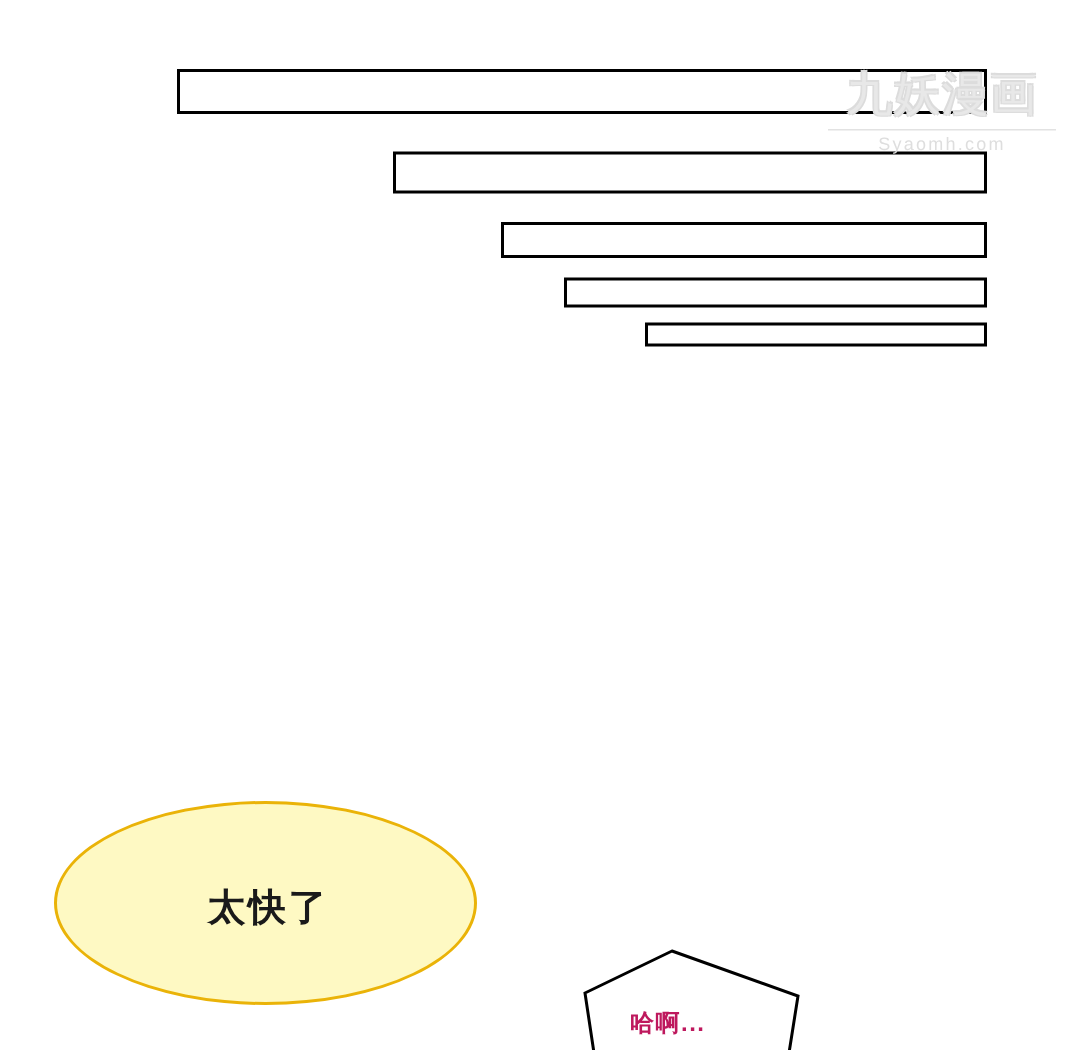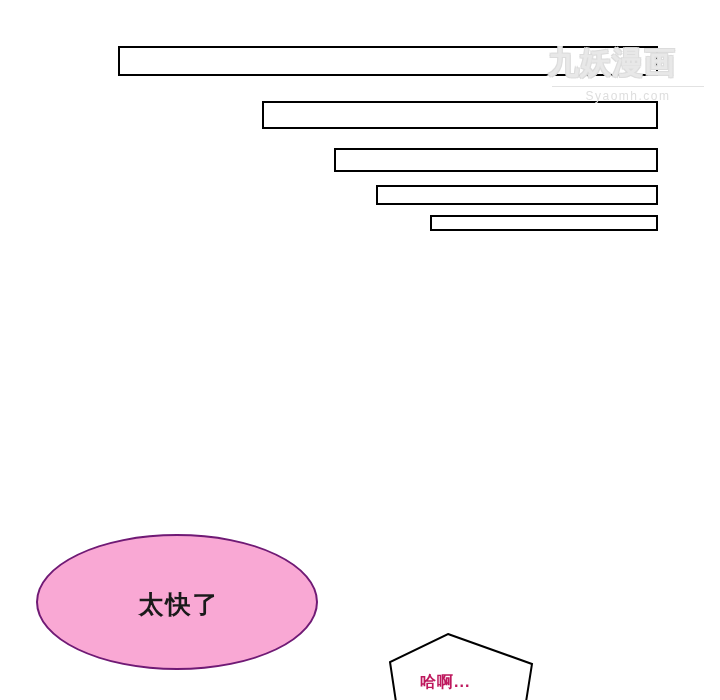--- a/index.html
+++ b/index.html
@@ -39,23 +39,23 @@
     width: 160px;
     height: 66px;
     pointer-events: none;
     user-select: none;
   }
   .wm-cjk {
     position: absolute;
     left: 0;
     top: 0;
     width: 160px;
-    text-align: left;
+    text-align: center;
     font-size: 31px;
-    font-weight: bold;
+    font-weight: normal;
     letter-spacing: 1px;
     color: #e8e8e8;
     text-shadow:
       -1px -1px 0 #dcdcdc,
        1px -1px 0 #dcdcdc,
       -1px  1px 0 #dcdcdc,
        1px  1px 0 #dcdcdc;
     white-space: nowrap;
   }
   .wm-line {
@@ -78,23 +78,23 @@
     white-space: nowrap;
   }
 
   
   .oval-balloon {
     position: absolute;
     left: 36px;
     top: 534px;
     width: 282px;
     height: 136px;
-    border: 2px solid #701a75;
+    border: 2px solid #eab308;
     border-radius: 50%;
-    background: #f9a8d4;
+    background: #fef9c3;
     box-sizing: border-box;
   }
   .oval-text {
     position: absolute;
     left: 0;
     top: 0;
     width: 282px;
     height: 136px;
     display: flex;
     align-items: center;

